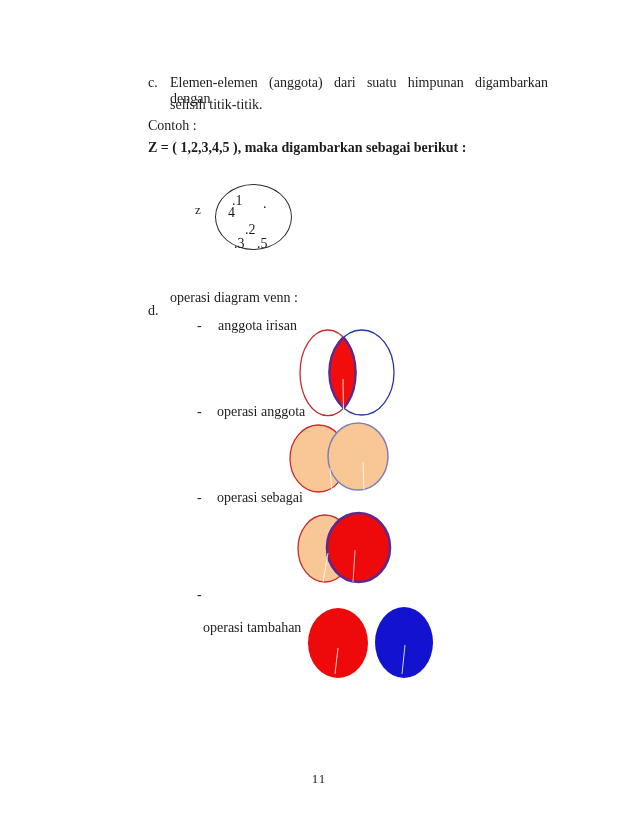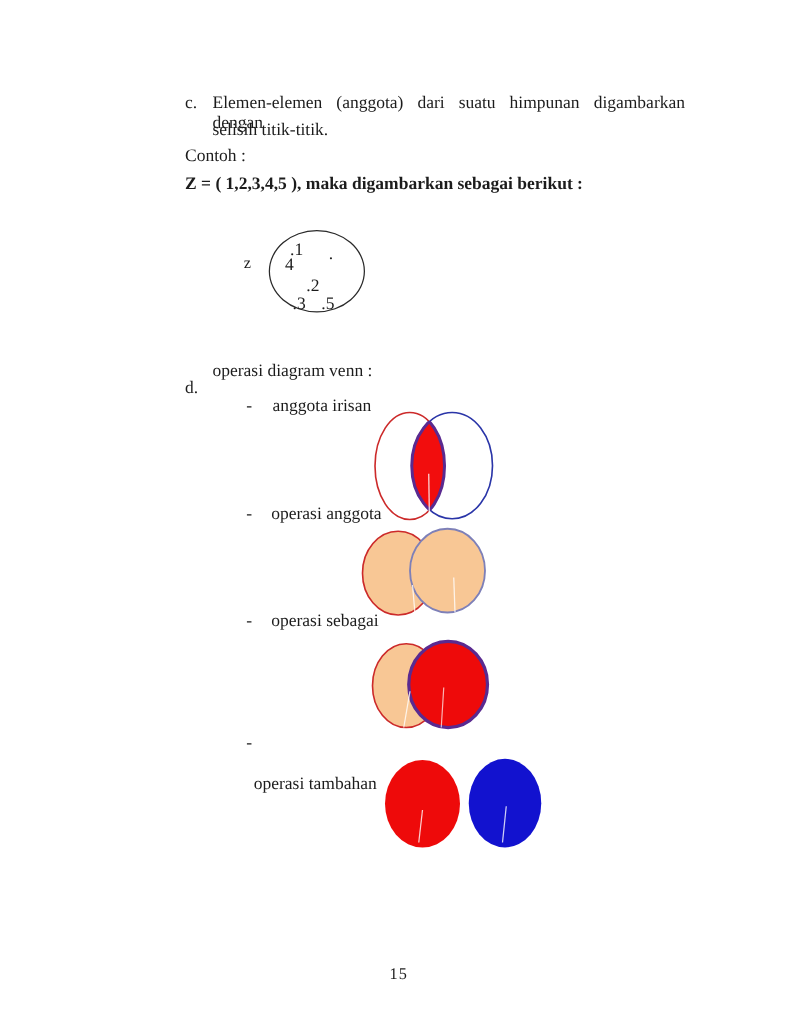--- a/index.html
+++ b/index.html
@@ -93,13 +93,13 @@
 <span class="abs t" style="left:197px;top:587px;">-</span>
 <span class="abs t" style="left:203px;top:587px;margin-top:33px;">operasi tambahan</span>
 
 <svg class="abs" style="left:304px;top:604px;" width="134" height="78" viewBox="0 0 134 78">
   <ellipse cx="34" cy="39" rx="30" ry="35" stroke="none" fill="#ee0a0a"></ellipse>
   <ellipse cx="100" cy="38.5" rx="29" ry="35.5" stroke="none" fill="#1212cf"></ellipse>
   <line x1="34" y1="44" x2="31" y2="70" stroke-width="1" opacity="0.8" stroke="#ffffff"></line>
   <line x1="101" y1="41" x2="98" y2="70" stroke-width="1" opacity="0.8" stroke="#ffffff"></line>
 </svg>
 
-<div class="pagenum">15</div>
+<div class="pagenum">11</div>
 
 </body></html>

